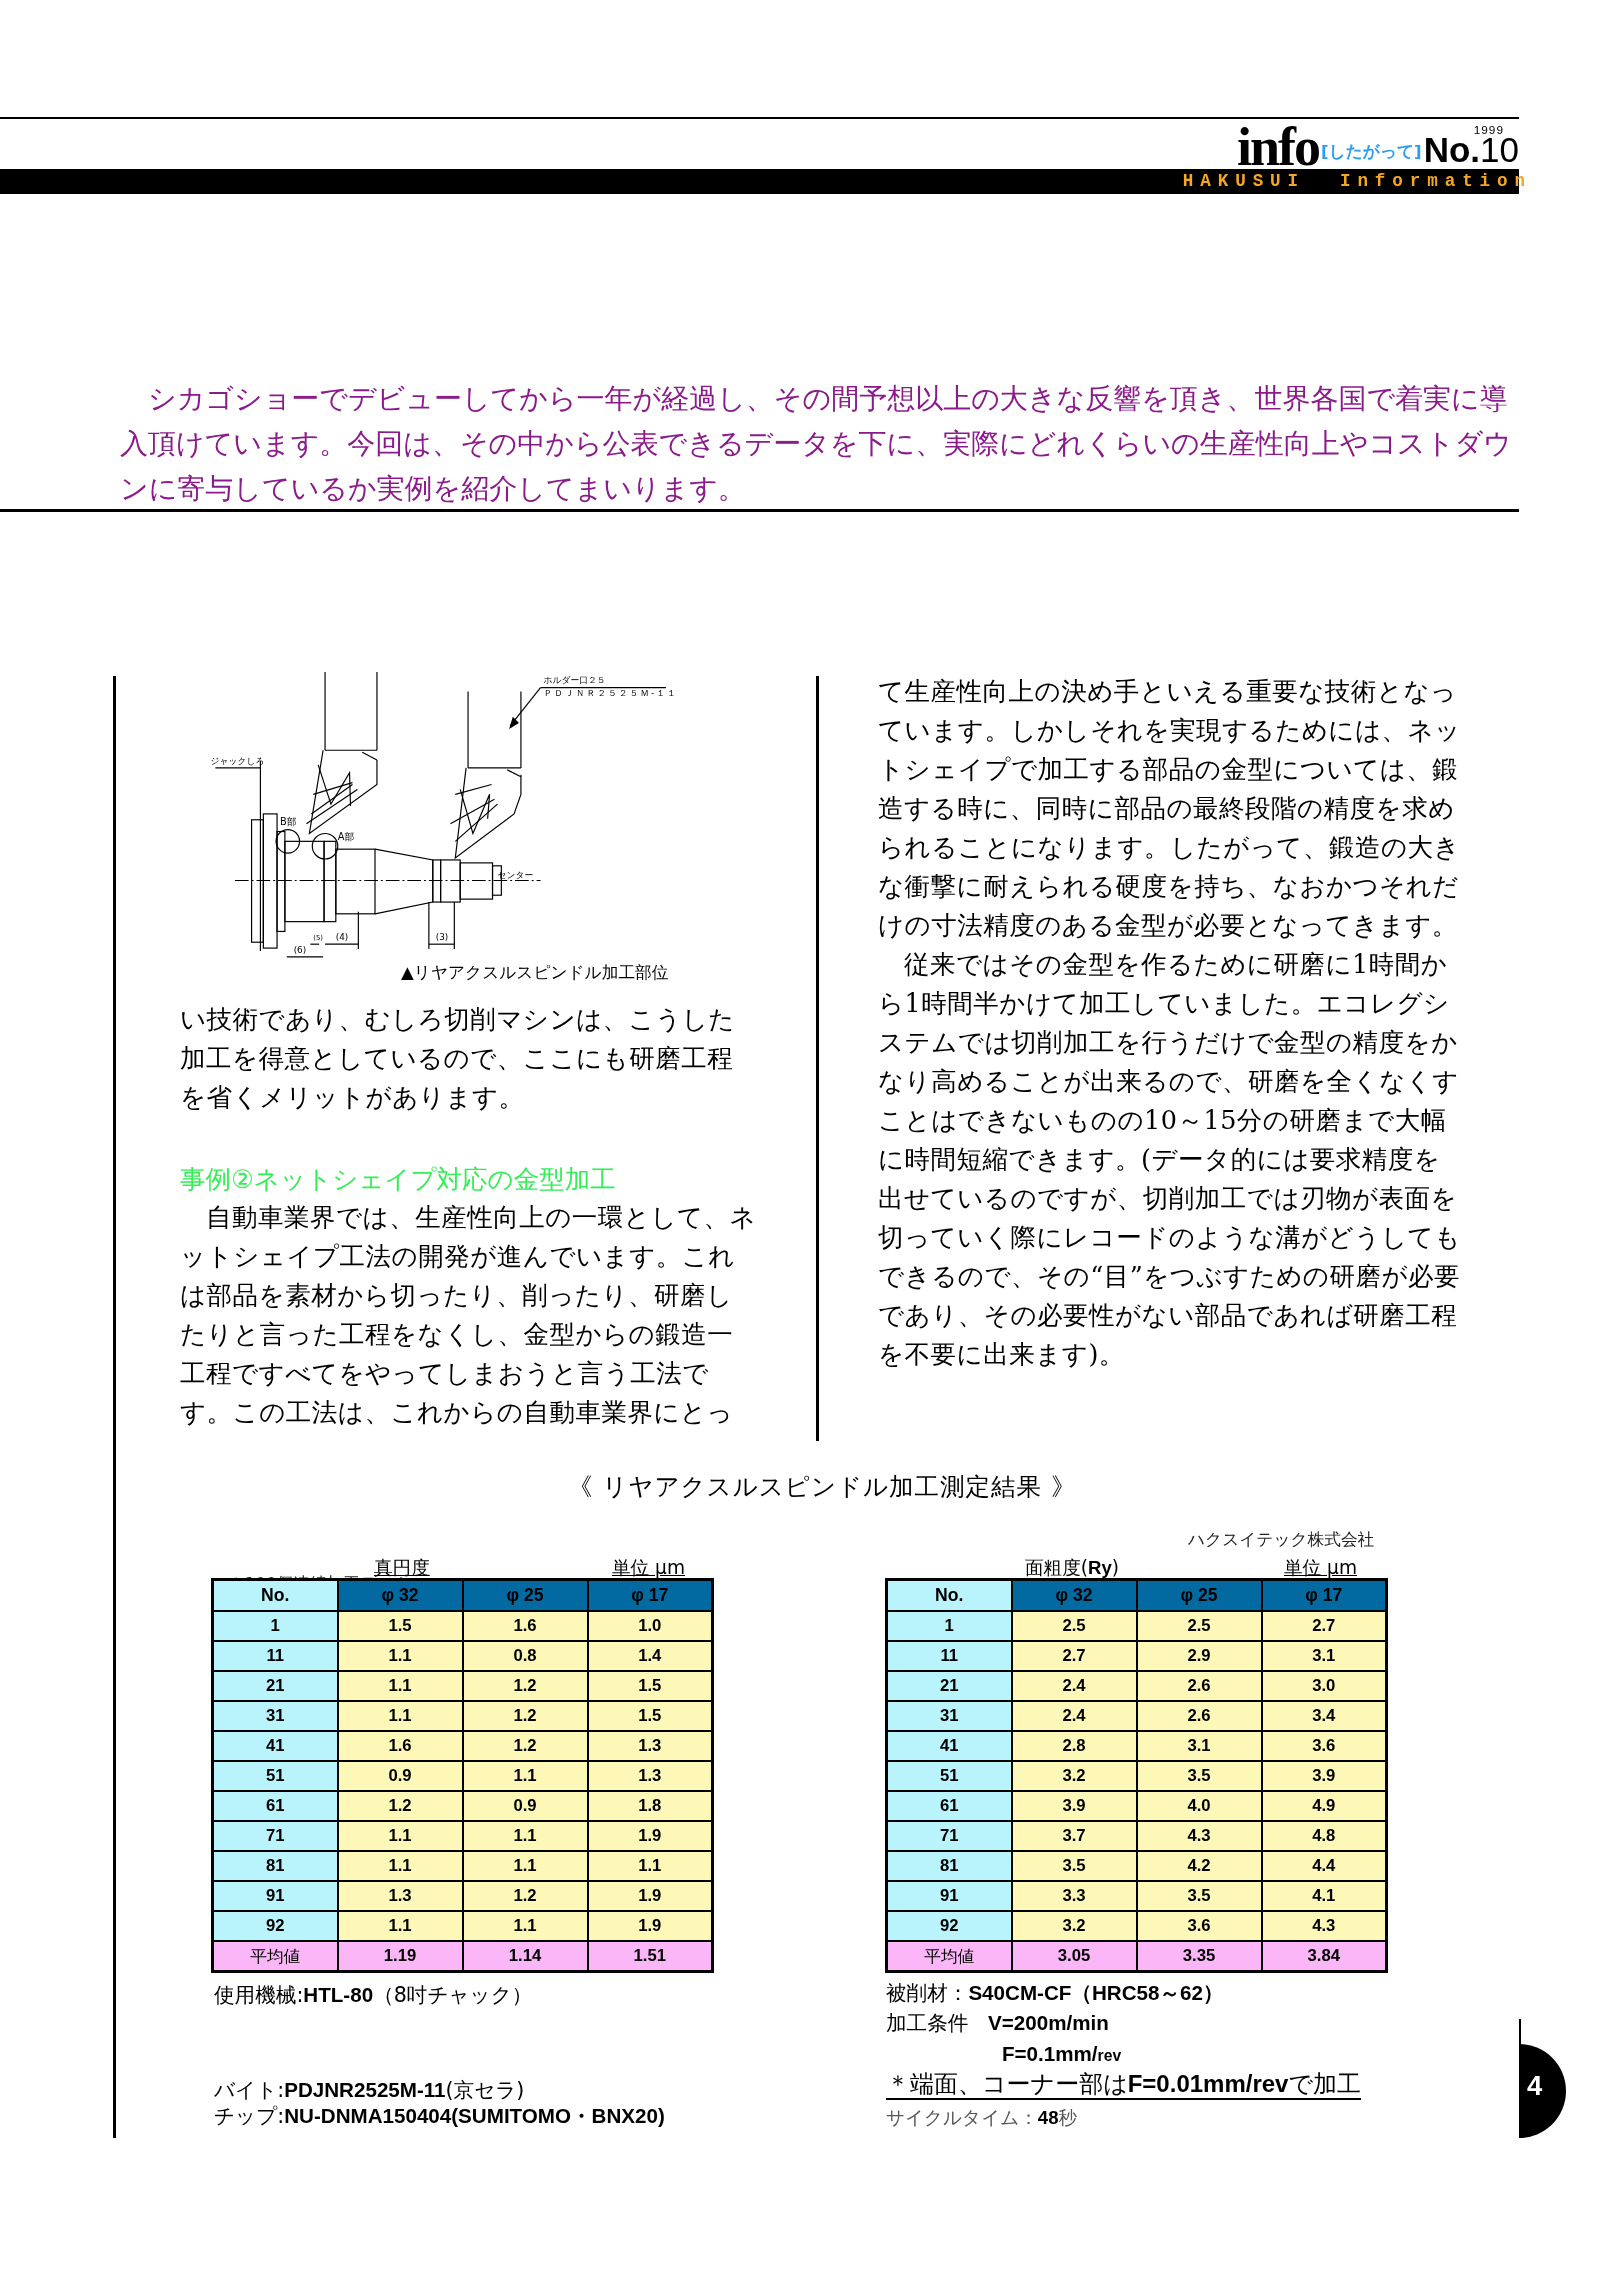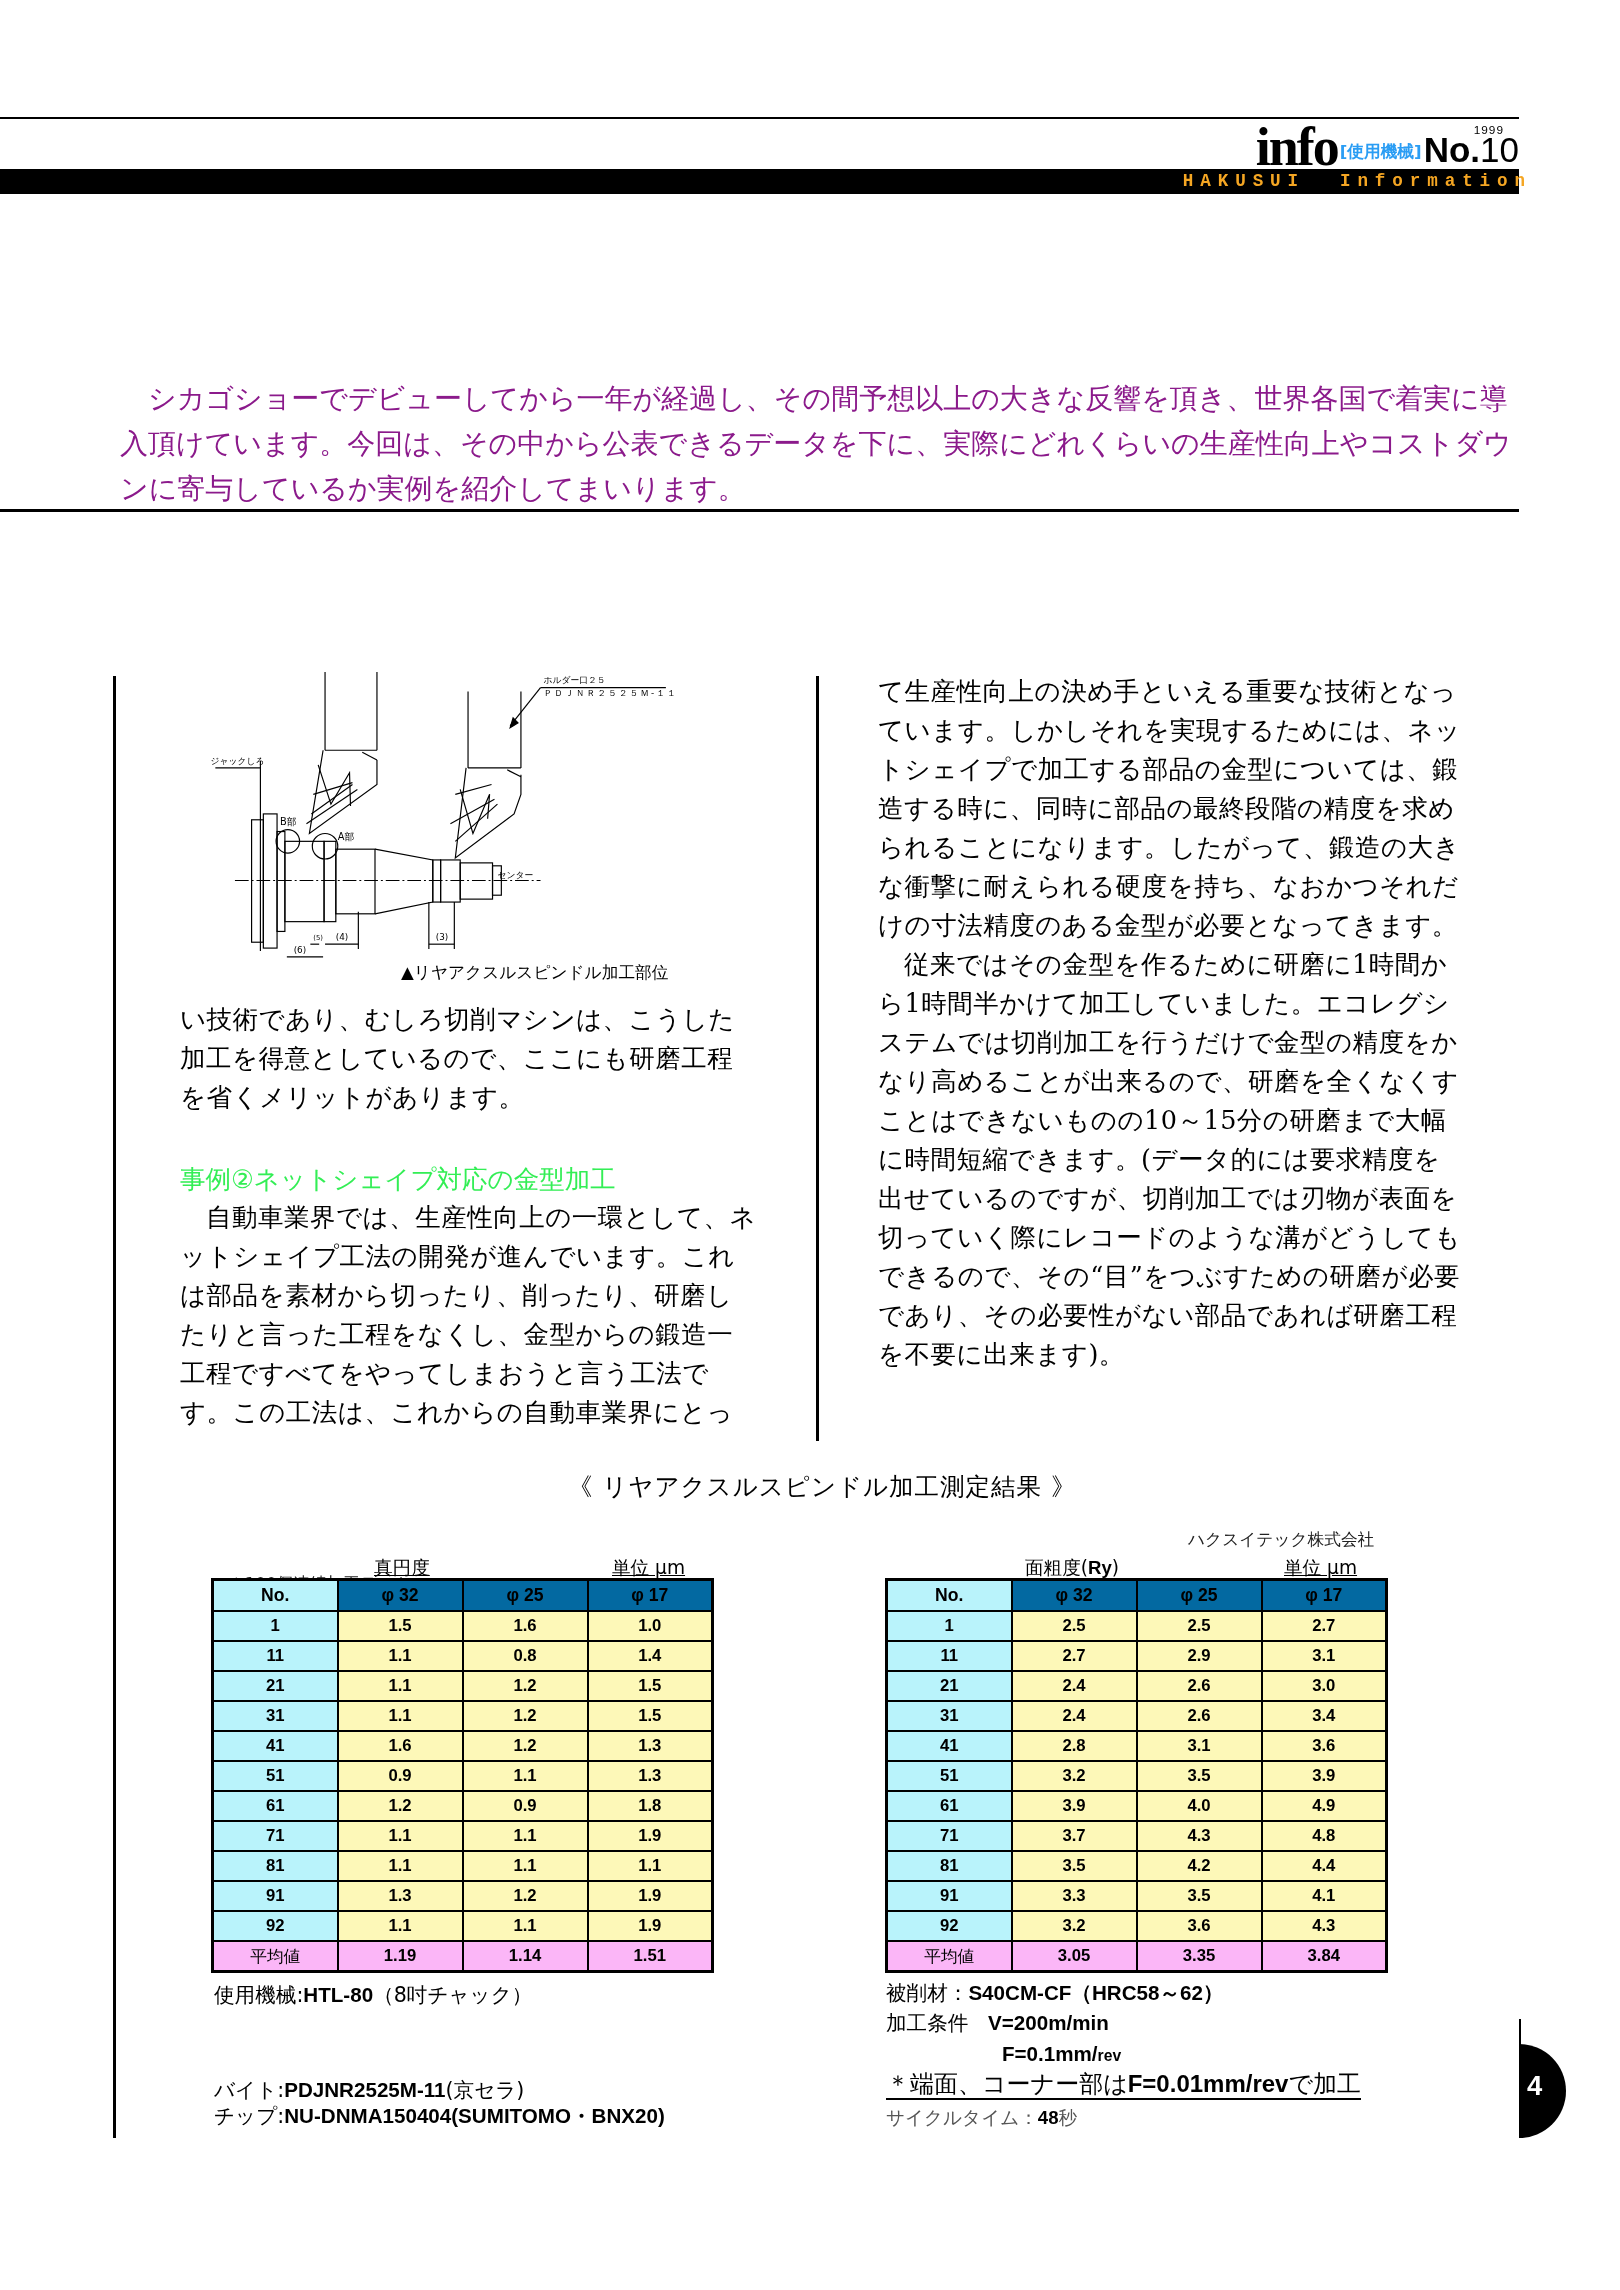--- a/index.html
+++ b/index.html
@@ -63,21 +63,21 @@
   .page-num { left:1520px; top:2070px; width:29px; color:#fff; font-family:"Liberation Sans",sans-serif; font-weight:bold; font-size:27.4px; text-align:center; }
   .page-edge { left:1519px; top:2019px; width:2px; height:118px; background:#000; }
 </style>
 </head>
 <body>
 
 <div class="abs top-rule"></div>
 <div class="abs logo-year">1999</div>
 <div class="abs logo">
   <span class="logo-info">info</span>
-  <span class="logo-kana">[使用機械]</span>
+  <span class="logo-kana">[したがって]</span>
   <span class="logo-no"><b>No.</b><span>10</span></span>
 </div>
 <div class="abs black-band"></div>
 <div class="abs band-text">HAKUSUI  Information</div>
 
 <div class="abs intro">　シカゴショーでデビューしてから一年が経過し、その間予想以上の大きな反響を頂き、世界各国で着実に導入頂けています。今回は、その中から公表できるデータを下に、実際にどれくらいの生産性向上やコストダウンに寄与しているか実例を紹介してまいります。</div>
 <div class="abs intro-rule"></div>
 
 <div class="abs vrule-left"></div>
 <div class="abs vrule-mid"></div>

